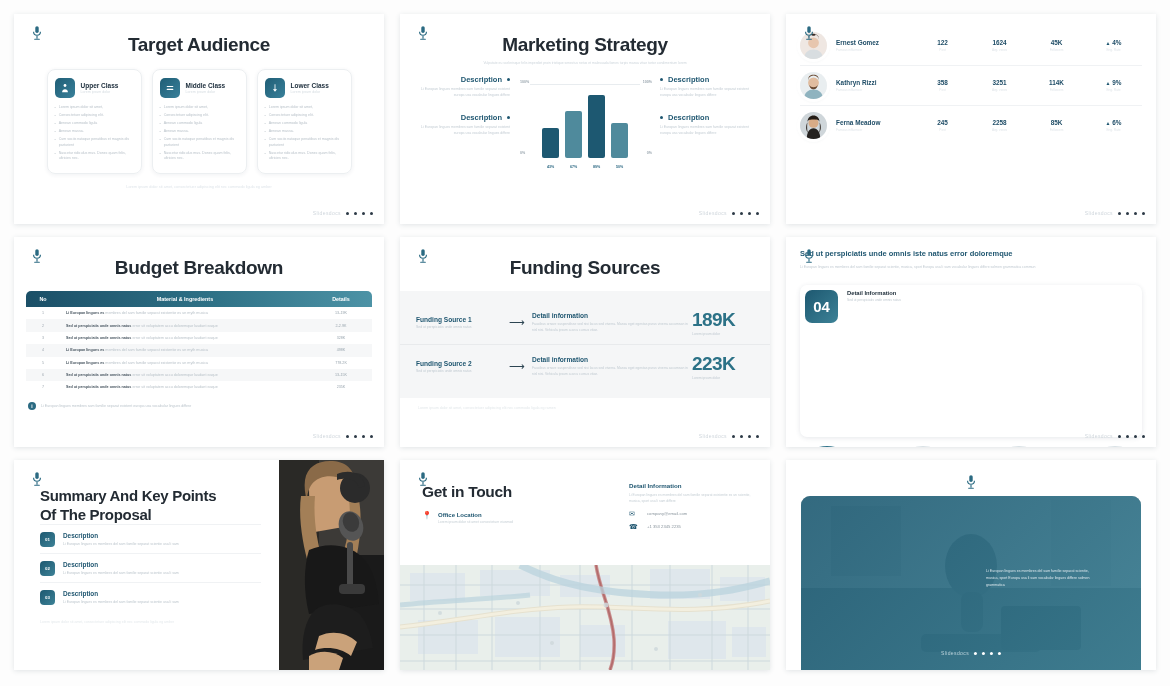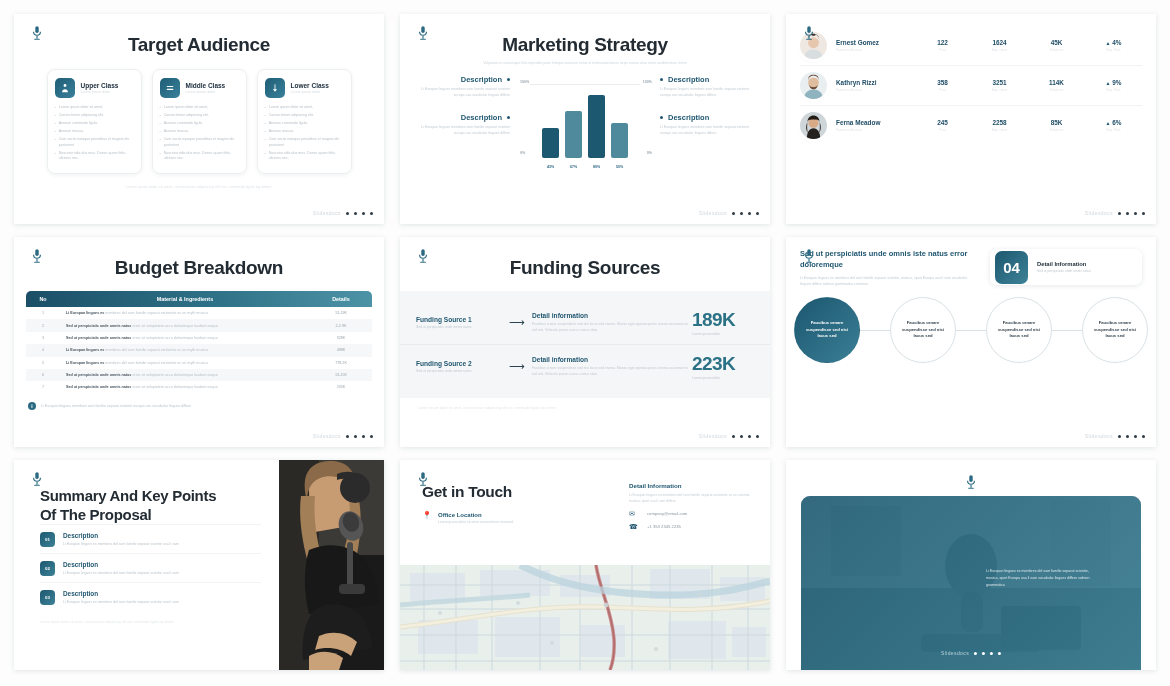--- a/index.html
+++ b/index.html
@@ -119,25 +119,25 @@
   .arrow{flex:0 0 30px;text-align:center;font-size:11px;color:#2d4552;}
   .f-det{flex:1;}
   .f-det-h{font-size:6.6px;font-weight:bold;color:#1f5670;}
   .f-det-p{font-size:3.4px;color:#c1cad1;line-height:1.85;margin-top:2px;}
   .f-num{flex:0 0 62px;text-align:left;}
   .f-num-v{font-size:19px;font-weight:bold;color:#2c7287;letter-spacing:-.6px;}
   .f-num-p{font-size:3.4px;color:#c1cad1;margin-top:1px;}
   .s5-foot{font-size:3.6px;color:#e2e7ea;margin:8px 0 0 18px;}
 
   
-  .risk-top{display:flex;margin-top:12px;padding:0 14px;gap:14px;}
+  .risk-top{display:flex;margin-top:12px;padding:0 14px;gap:14px;flex-direction:column;}
   .risk-l{flex:1;}
   .risk-h{font-size:7.5px;font-weight:bold;color:#1f5670;line-height:1.45;}
   .risk-p{font-size:3.5px;color:#c1cad1;line-height:1.9;margin-top:4px;}
-  .risk-card{flex:0 0 152px;display:flex;align-items:center;gap:9px;background:#fff;
+  .risk-card{flex:0 0 152px;display:flex;gap:9px;background:#fff;
              border-radius:7px;box-shadow:0 1px 5px rgba(40,60,80,.12);padding:5px;height:36px;box-sizing:border-box;}
   .risk-num{width:33px;height:33px;border-radius:7px;background:linear-gradient(135deg,#1d5870,#3d8297);
             color:#fff;font-size:15px;font-weight:bold;display:flex;align-items:center;justify-content:center;flex:none;}
   .risk-ch{font-size:5.8px;font-weight:bold;color:#22313d;}
   .risk-cp{font-size:3.3px;color:#c1cad1;margin-top:2px;}
   .circles{display:flex;align-items:center;justify-content:center;margin-top:9px;padding:0 8px;}
   .circ{width:66px;height:66px;border-radius:50%;border:1px solid #d9e1e5;flex:none;
         display:flex;align-items:center;justify-content:center;text-align:center;
         font-size:4.2px;font-weight:bold;color:#33424d;line-height:1.65;padding:0 8px;box-sizing:border-box;}
   .circ.fill{background:linear-gradient(135deg,#1c5770,#3a7f95);border-color:transparent;color:#fff;}

